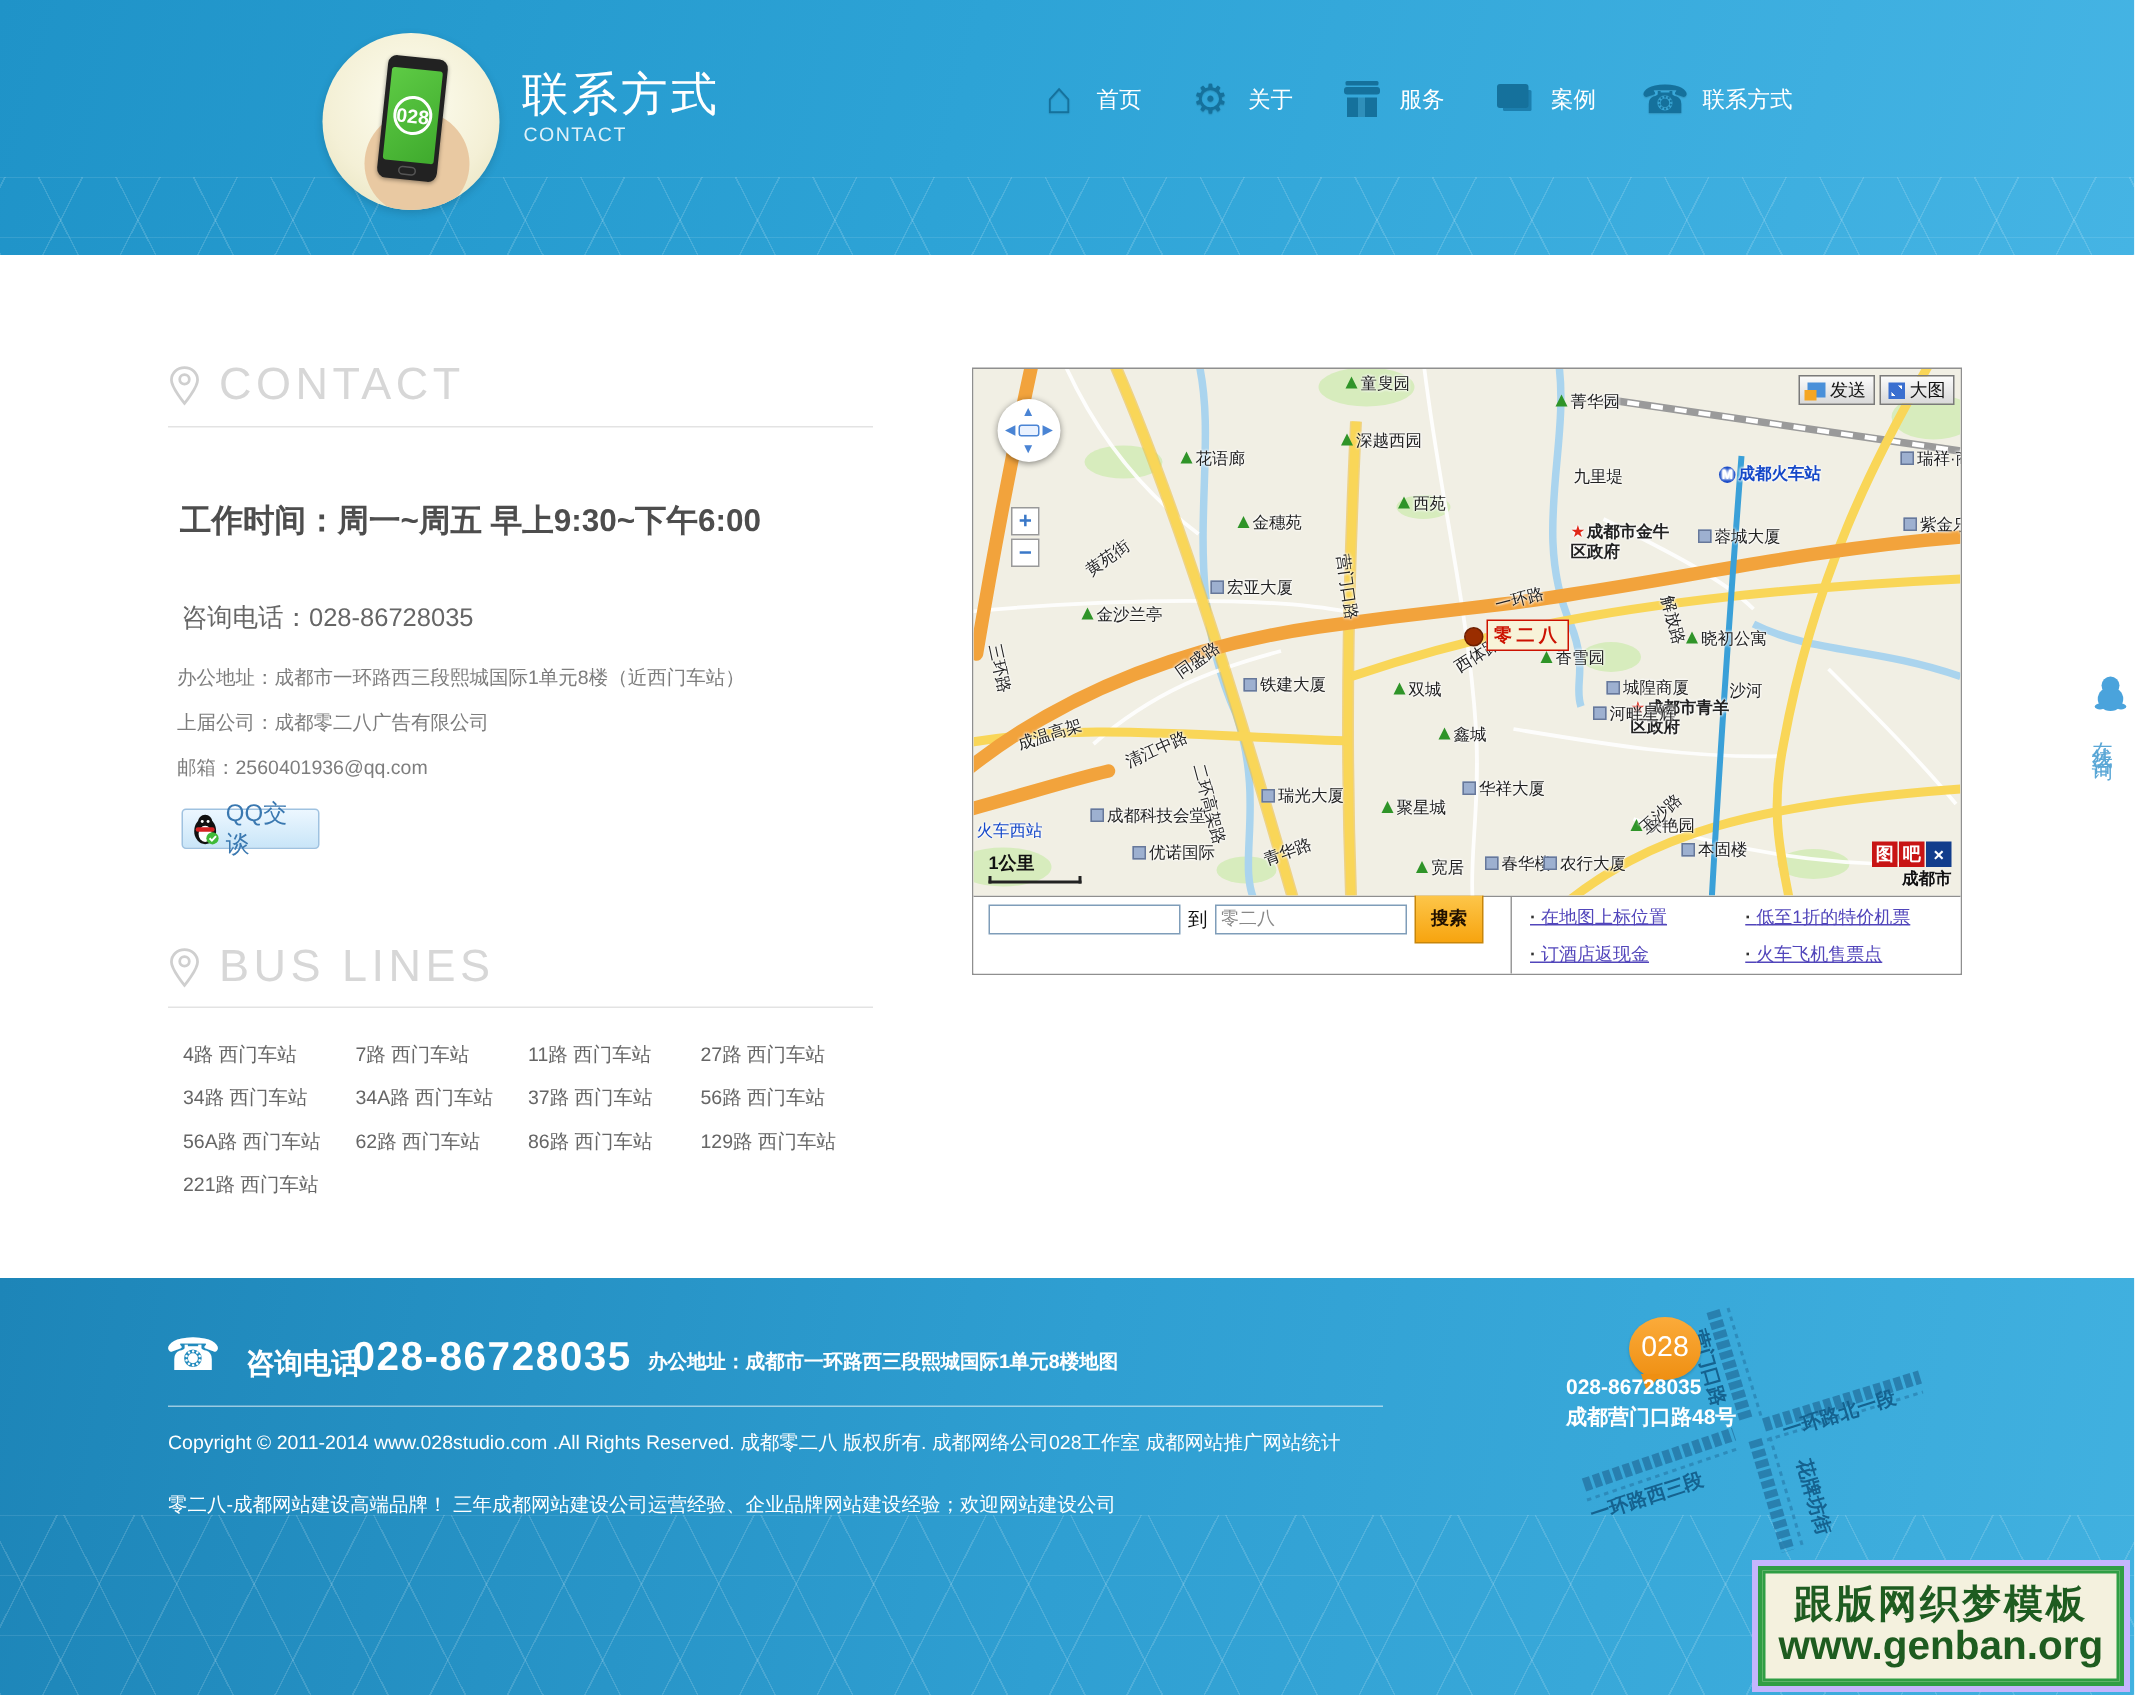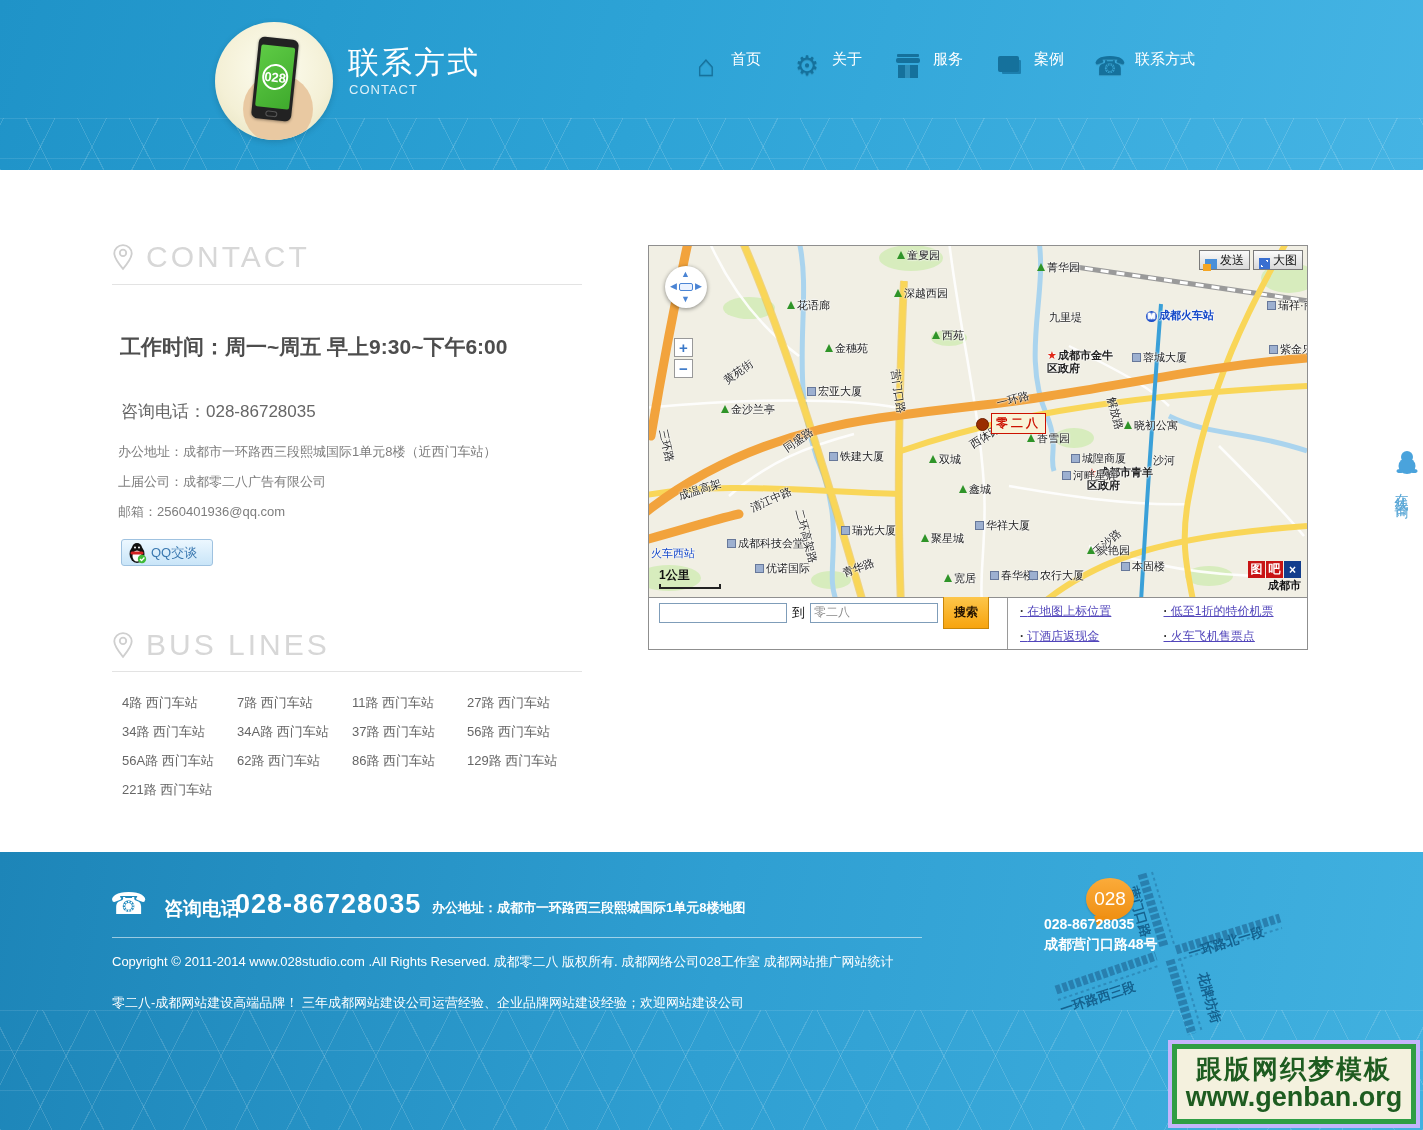--- a/index.html
+++ b/index.html
@@ -24,21 +24,21 @@
          transform:rotate(6deg);box-shadow:0 1px 3px rgba(0,0,0,.4);}
   .phone .screen{position:absolute;left:3px;top:8px;right:3px;bottom:12px;border-radius:2px;
          background:linear-gradient(135deg,#5ecb45,#3faa2d);display:flex;align-items:center;justify-content:center;}
   .phone .screen span{color:#fff;font-size:13px;font-weight:bold;border:2px solid #fff;border-radius:50%;
          width:26px;height:26px;display:flex;align-items:center;justify-content:center;}
   .phone .homebtn{position:absolute;left:14px;bottom:3px;width:12px;height:6px;border:1px solid #555;border-radius:3px;}
   .page-title{position:absolute;left:348px;top:42px;color:#fff;font-size:31px;letter-spacing:2px;}
   .page-subtitle{position:absolute;left:349px;top:82px;color:rgba(255,255,255,.85);font-size:13px;letter-spacing:1px;}
 
   .nav{position:absolute;left:690px;top:50px;display:flex;align-items:center;gap:30px;}
-  .nav-item{display:flex;cursor:pointer;}
+  .nav-item{display:flex;align-items:center;cursor:pointer;}
   .nav-label{color:#fff;font-size:15px;margin-left:9px;}
   .nico{position:relative;width:32px;height:32px;display:inline-flex;align-items:center;justify-content:center;
         color:#15719c;text-shadow:0 1px 1px rgba(0,0,0,.15);}
   .nico-home::before{content:"⌂";font-size:30px;font-weight:bold;line-height:1;}
   .nico-gear::before{content:"⚙";font-size:27px;line-height:1;}
   .nico-gift::before{content:"";position:absolute;left:6px;bottom:4px;width:20px;height:13px;
         background:linear-gradient(90deg,#15719c 7px,#2f8fba 7px 12px,#15719c 12px);}
   .nico-gift::after{content:"";position:absolute;left:4px;top:8px;width:24px;height:5px;background:#15719c;border-radius:2px;
         box-shadow:0 -5px 0 -1px #15719c;}
   .nico-pic::before{content:"";position:absolute;left:5px;top:6px;width:21px;height:16px;background:#15719c;border-radius:2px;
@@ -48,21 +48,21 @@
   
   .sec-head{position:absolute;left:112px;display:flex;align-items:center;gap:12px;color:#d7d7d7;
             font-size:30px;letter-spacing:3px;}
   .sec-head svg{flex:none;}
   .divider{position:absolute;left:112px;width:470px;border-top:1px solid #e3e3e3;}
   .work-hours{position:absolute;left:120px;top:333px;width:480px;font-size:21px;font-weight:bold;color:#4d4d4d;}
   .phone-line{position:absolute;left:121px;top:400px;font-size:17px;color:#666;}
   .info-line{position:absolute;left:118px;font-size:13px;color:#7d7d7d;}
   .qq-btn{position:absolute;left:121px;top:539px;width:92px;height:27px;border:1px solid #9fc2e0;border-radius:3px;
           background:linear-gradient(#ecf7ff,#c9e5f8);display:flex;align-items:center;gap:4px;padding:0 6px;cursor:pointer;}
-  .qq-btn span{color:#3a78b0;font-size:13px;}
+  .qq-btn span{color:#3a78b0;font-size:16px;}
   .bus-grid{position:absolute;left:122px;top:694px;display:grid;grid-template-columns:115px 115px 115px 116px;
             row-gap:11px;font-size:13px;color:#666;}
 
   
   .map-widget{position:absolute;left:648px;top:245px;width:660px;height:405px;border:1px solid #8f8f8f;background:#fff;}
   .map-canvas{position:relative;width:658px;height:351px;background:#f1efe4;overflow:hidden;cursor:grab;}
   .map-labels{position:absolute;inset:0;}
   .mlabel{position:absolute;font-size:11px;color:#222;white-space:nowrap;transform-origin:0 50%;
           text-shadow:0 0 2px #fff,0 0 2px #fff,0 0 2px #fff;}
   .lb-b::before{content:"";display:inline-block;width:7px;height:7px;background:#9db0d0;border:1px solid #67789a;
@@ -83,21 +83,21 @@
   .compass{position:absolute;left:16px;top:20px;width:42px;height:42px;border-radius:50%;background:#fff;
           box-shadow:0 1px 4px rgba(0,0,0,.45);cursor:pointer;}
   .compass span{position:absolute;color:#4a84d4;font-size:9px;line-height:1;}
   .cc-up::before{content:"▲";} .cc-down::before{content:"▼";} .cc-left::before{content:"◀";} .cc-right::before{content:"▶";}
   .cc-up{left:16px;top:4px;} .cc-down{left:16px;bottom:4px;} .cc-left{left:5px;top:16px;} .cc-right{right:5px;top:16px;}
   .cc-center{left:14px;top:17px;width:14px;height:8px;border:1px solid #4a84d4;border-radius:2px;background:#eaf2ff;}
   .zbtn{position:absolute;left:25px;width:19px;height:19px;background:#fff;border:1px solid #999;
         color:#3a78c8;font-size:15px;font-weight:bold;text-align:center;line-height:17px;cursor:pointer;}
   .zbtn.plus{top:92px;} .zbtn.minus{top:113px;}
   .map-btns{position:absolute;right:4px;top:4px;display:flex;gap:3px;}
-  .mbtn{display:flex;align-items:flex-end;gap:3px;height:20px;padding:0 5px;border:1px solid #7a7a7a;
+  .mbtn{display:flex;align-items:center;gap:3px;height:20px;padding:0 5px;border:1px solid #7a7a7a;
         background:linear-gradient(#fbfbfb,#d9d9d9);font-size:12px;color:#111;cursor:pointer;}
   .ic-send{width:12px;height:10px;background:#4a90d9;position:relative;}
   .ic-send::after{content:"";position:absolute;left:-2px;bottom:-2px;width:8px;height:7px;background:#f5a623;}
   .ic-big{width:11px;height:11px;background:#3a6fd0;position:relative;}
   .ic-big::after{content:"";position:absolute;inset:2px;background:
         linear-gradient(45deg,#fff 2px,transparent 2px),linear-gradient(-135deg,#fff 2px,transparent 2px);}
   .scale{position:absolute;left:10px;bottom:8px;color:#111;font-size:12px;font-weight:bold;}
   .scale .bar{width:62px;height:5px;border-left:2px solid #222;border-right:2px solid #222;border-bottom:2px solid #222;}
   .mapbar{position:absolute;right:6px;bottom:4px;text-align:right;}
   .mapbar .blocks{display:flex;gap:1px;justify-content:flex-end;}

